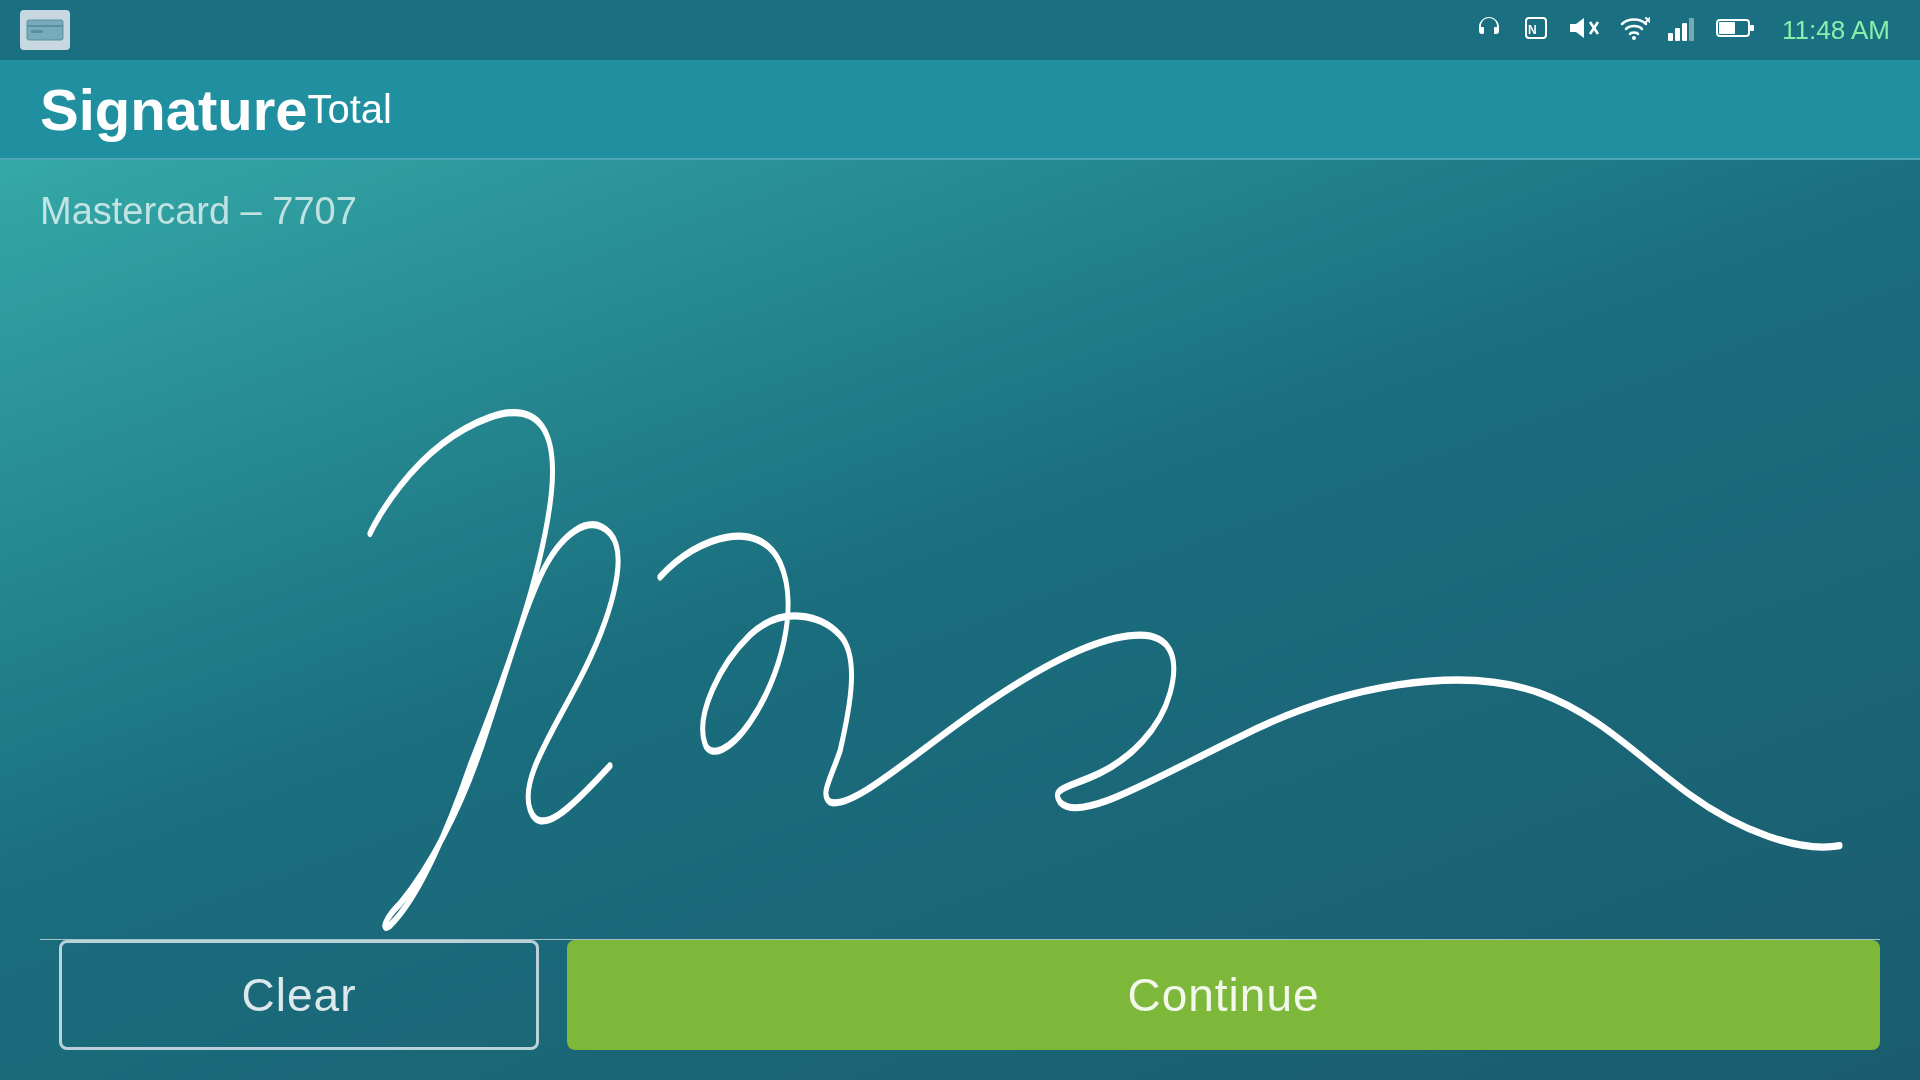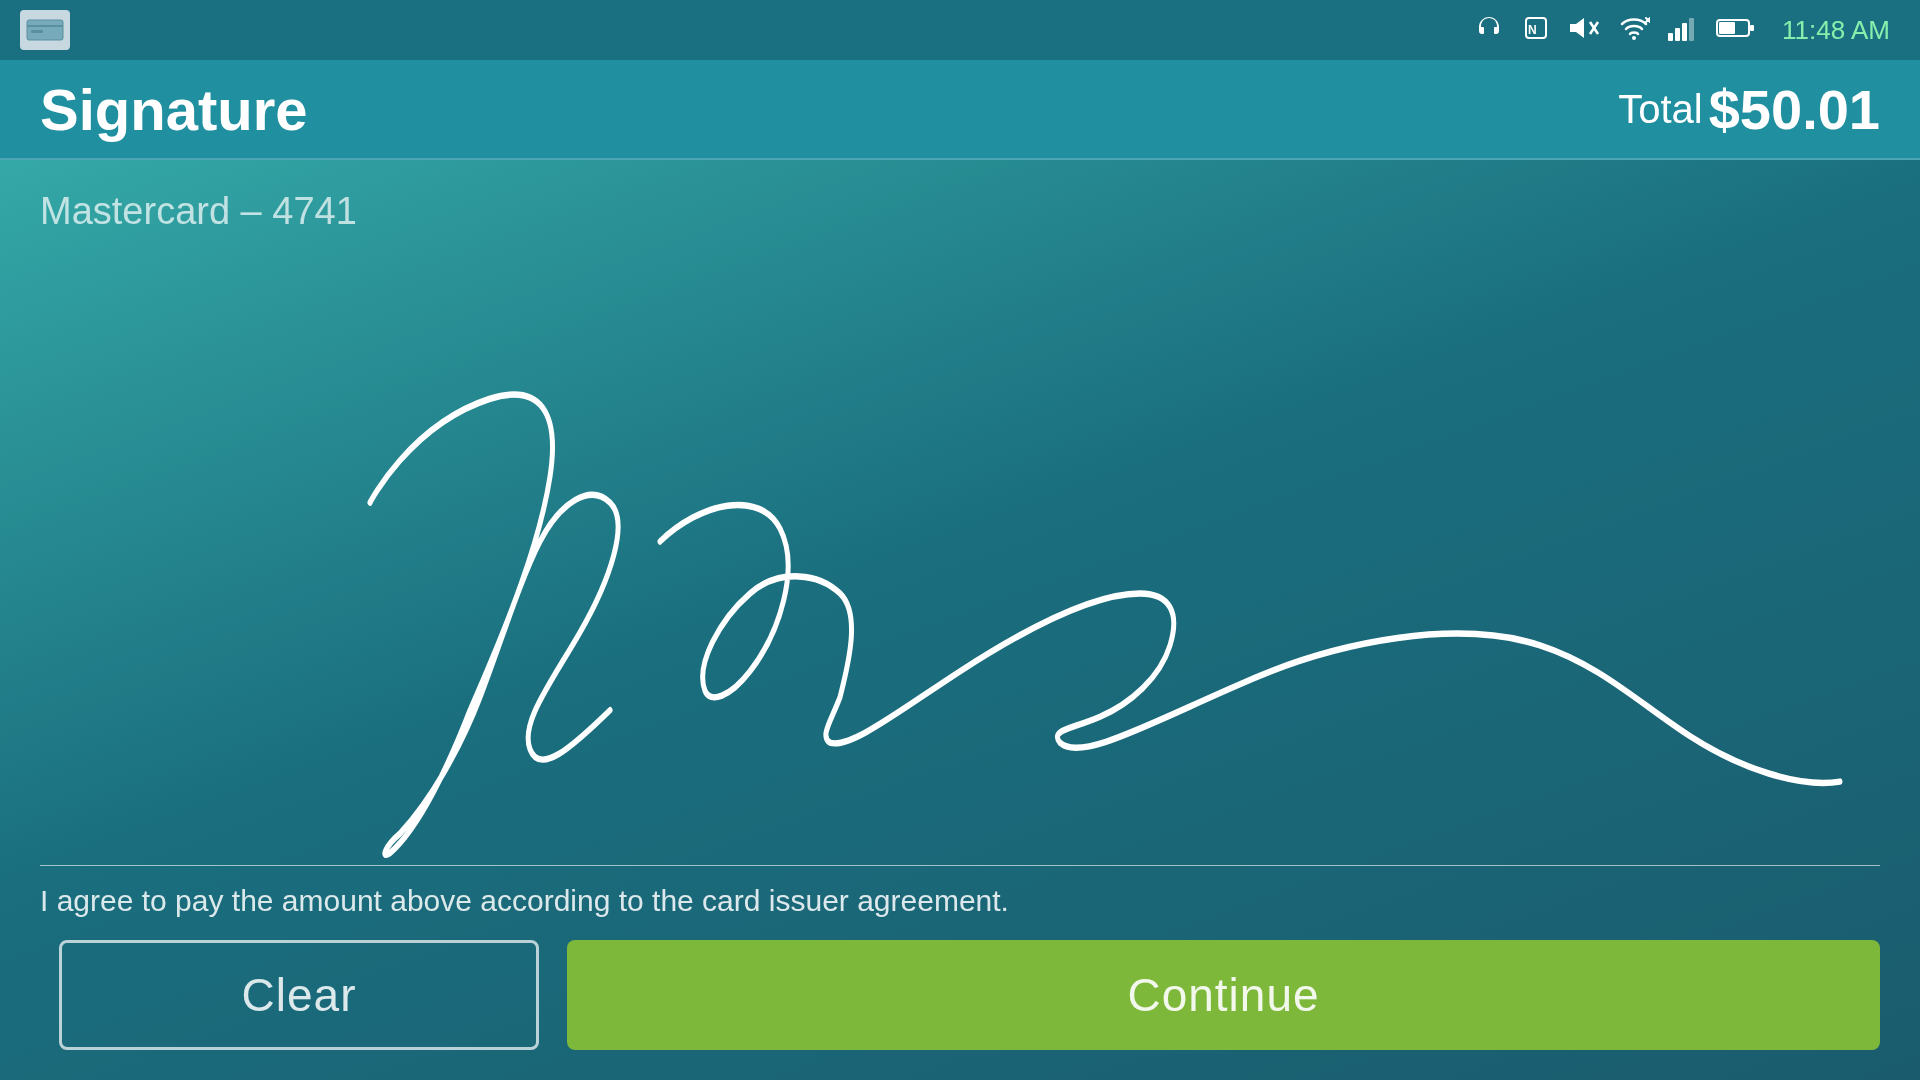--- a/index.html
+++ b/index.html
@@ -37,21 +37,21 @@
       margin-left: 10px;
     }
 
     
     #header {
       width: 100%;
       height: 100px;
       background: #2090a0;
       display: flex;
       align-items: center;
-      justify-content: space-between;
+      justify-content: flex-start;
       padding: 0 40px;
       border-bottom: 2px solid rgba(255,255,255,0.2);
     }
 
     #header-title {
       color: white;
       font-size: 58px;
       font-weight: 600;
     }
 
@@ -232,26 +232,25 @@
       <rect x="3" y="5" width="16" height="12" rx="1" fill="white"></rect>
     </svg>
   </span>
   <span class="status-time">11:48 AM</span>
 </div>
 
 <div id="header">
   <span id="header-title">Signature</span>
   <div id="header-total">
     <span id="total-label">Total</span>
-    <span id="total-amount">$50.01</span>
   </div>
 </div>
 
 <div id="main-content">
-  <span id="card-label">Mastercard  – 4741</span>
+  <span id="card-label">Mastercard  – 7707</span>
 
   <div id="signature-area">
     <svg id="sig-svg" viewBox="0 0 1840 480" preserveAspectRatio="none" xmlns="http://www.w3.org/2000/svg">
 
       <path d="
         M 330 200
         C 330 200 370 140 450 120
         C 500 108 520 130 510 180
         C 500 230 470 290 430 360
         C 410 400 380 450 350 470
@@ -278,19 +277,18 @@
         C 1030 375 1010 375 1020 385
         C 1040 400 1110 370 1200 340
         C 1300 305 1420 290 1500 310
         C 1560 325 1600 355 1650 380
         C 1700 405 1760 420 1800 415
       " stroke="white" stroke-width="5" fill="none" stroke-linecap="round" stroke-linejoin="round"></path>
     </svg>
     <div id="signature-line"></div>
   </div>
 
-  <p id="agreement-text">I agree to pay the amount above according to the card issuer agreement.</p>
 
   <div id="buttons-row">
     <button id="clear-button">Clear</button>
     <button id="continue-button">Continue</button>
   </div>
 </div>
 
 </body></html>

